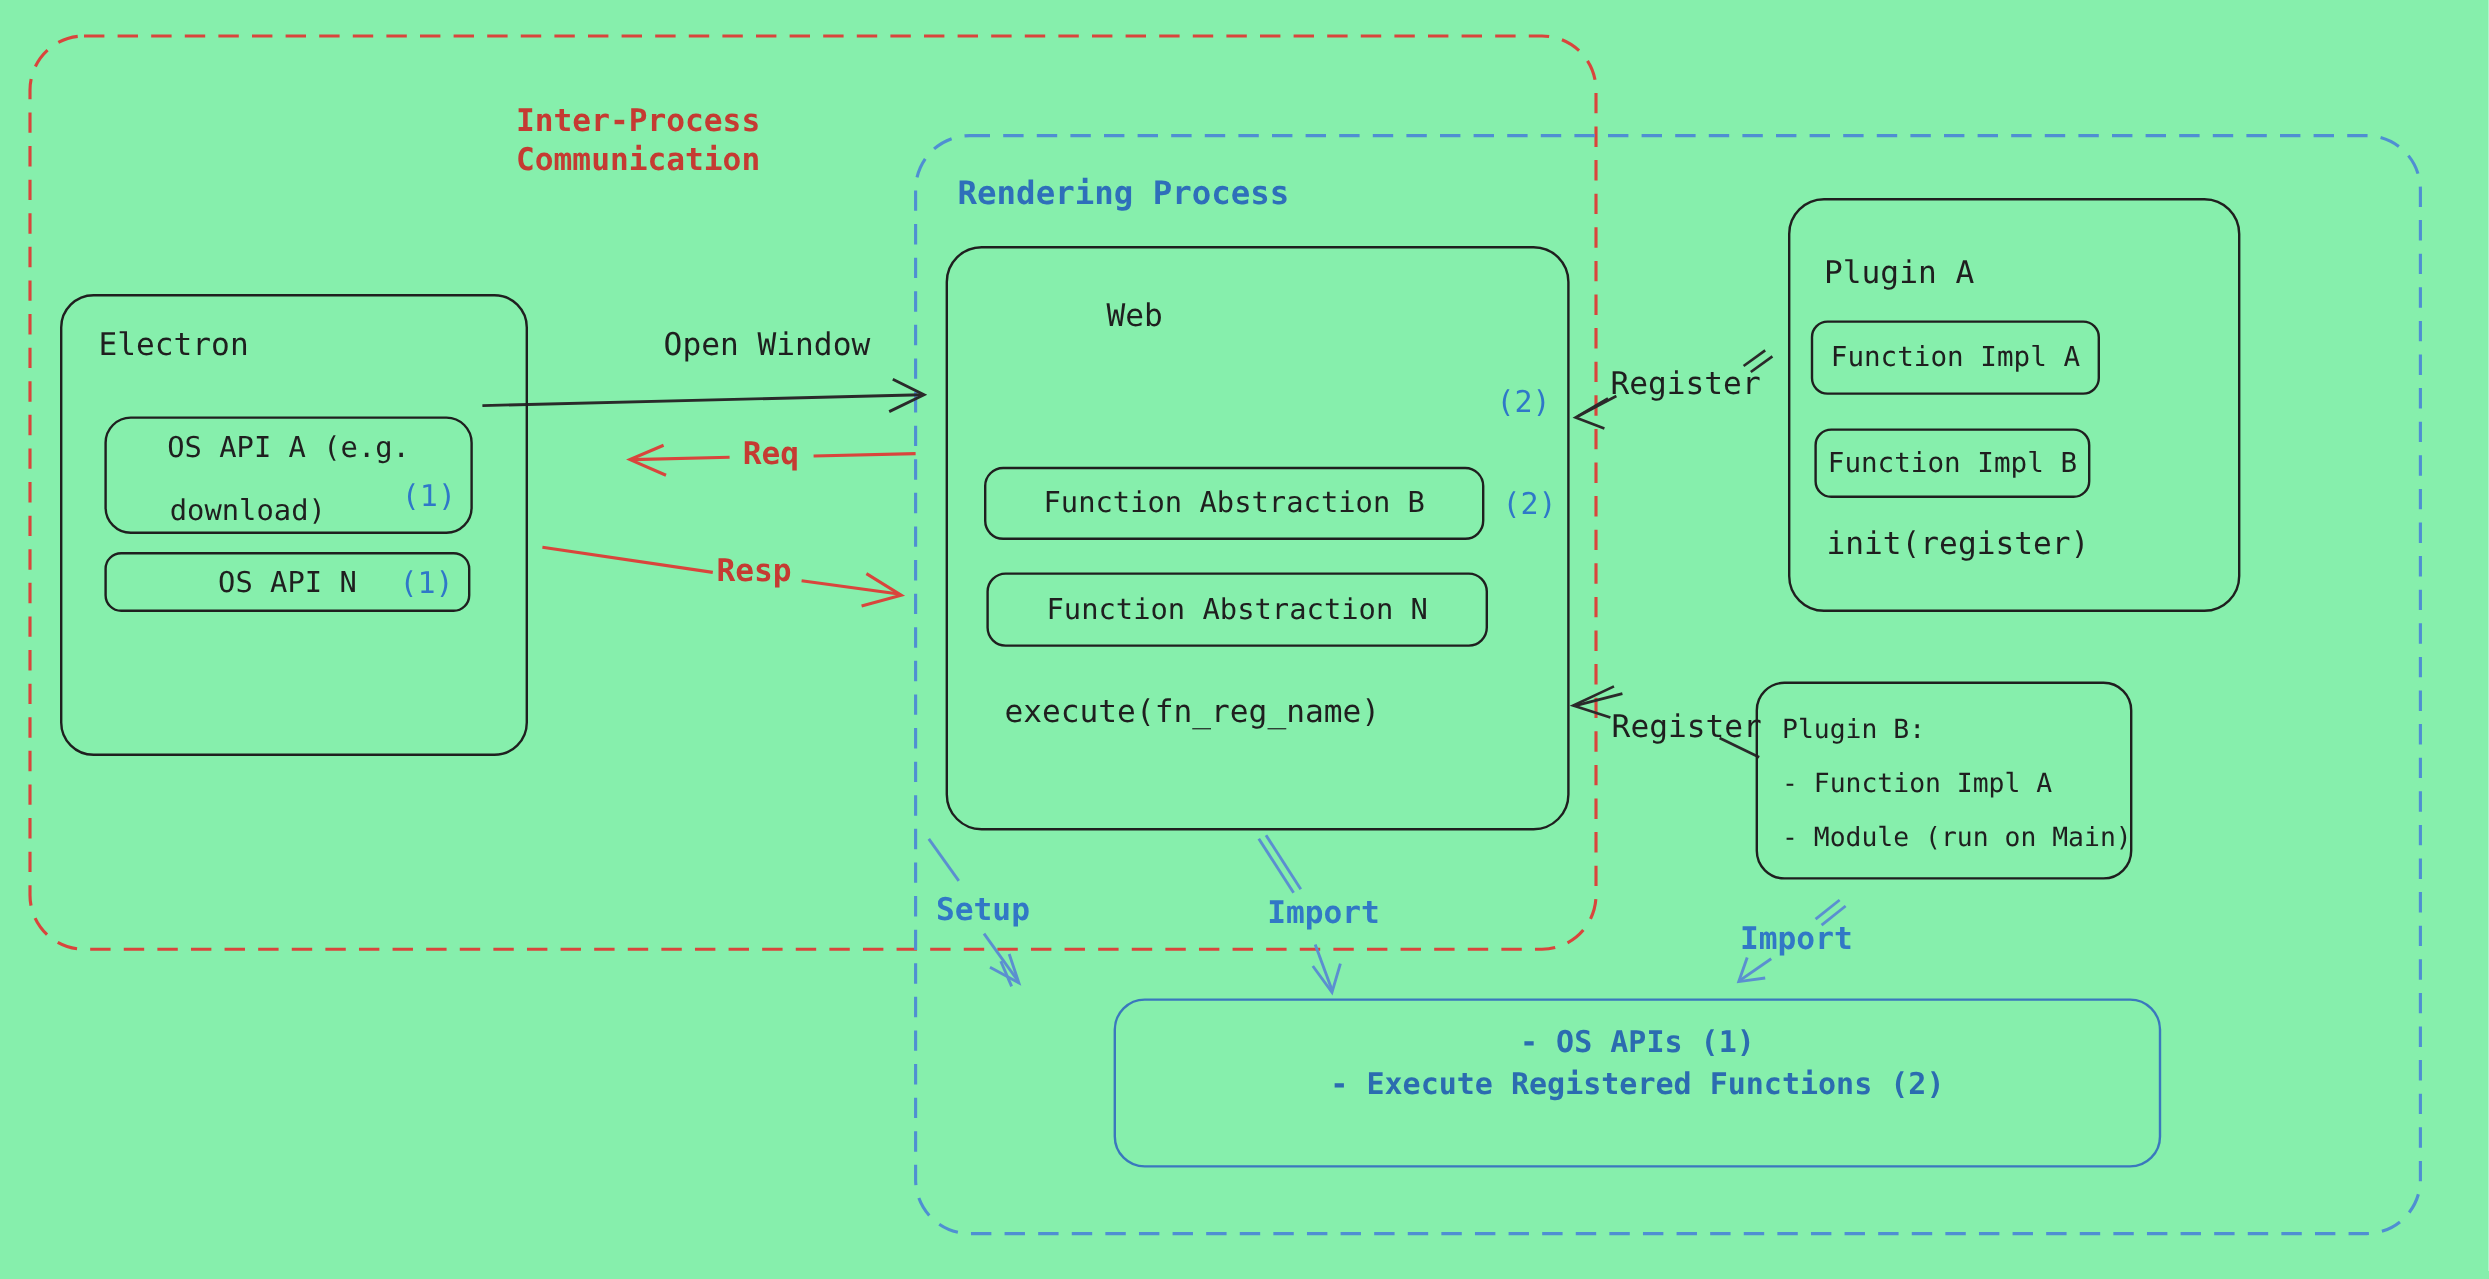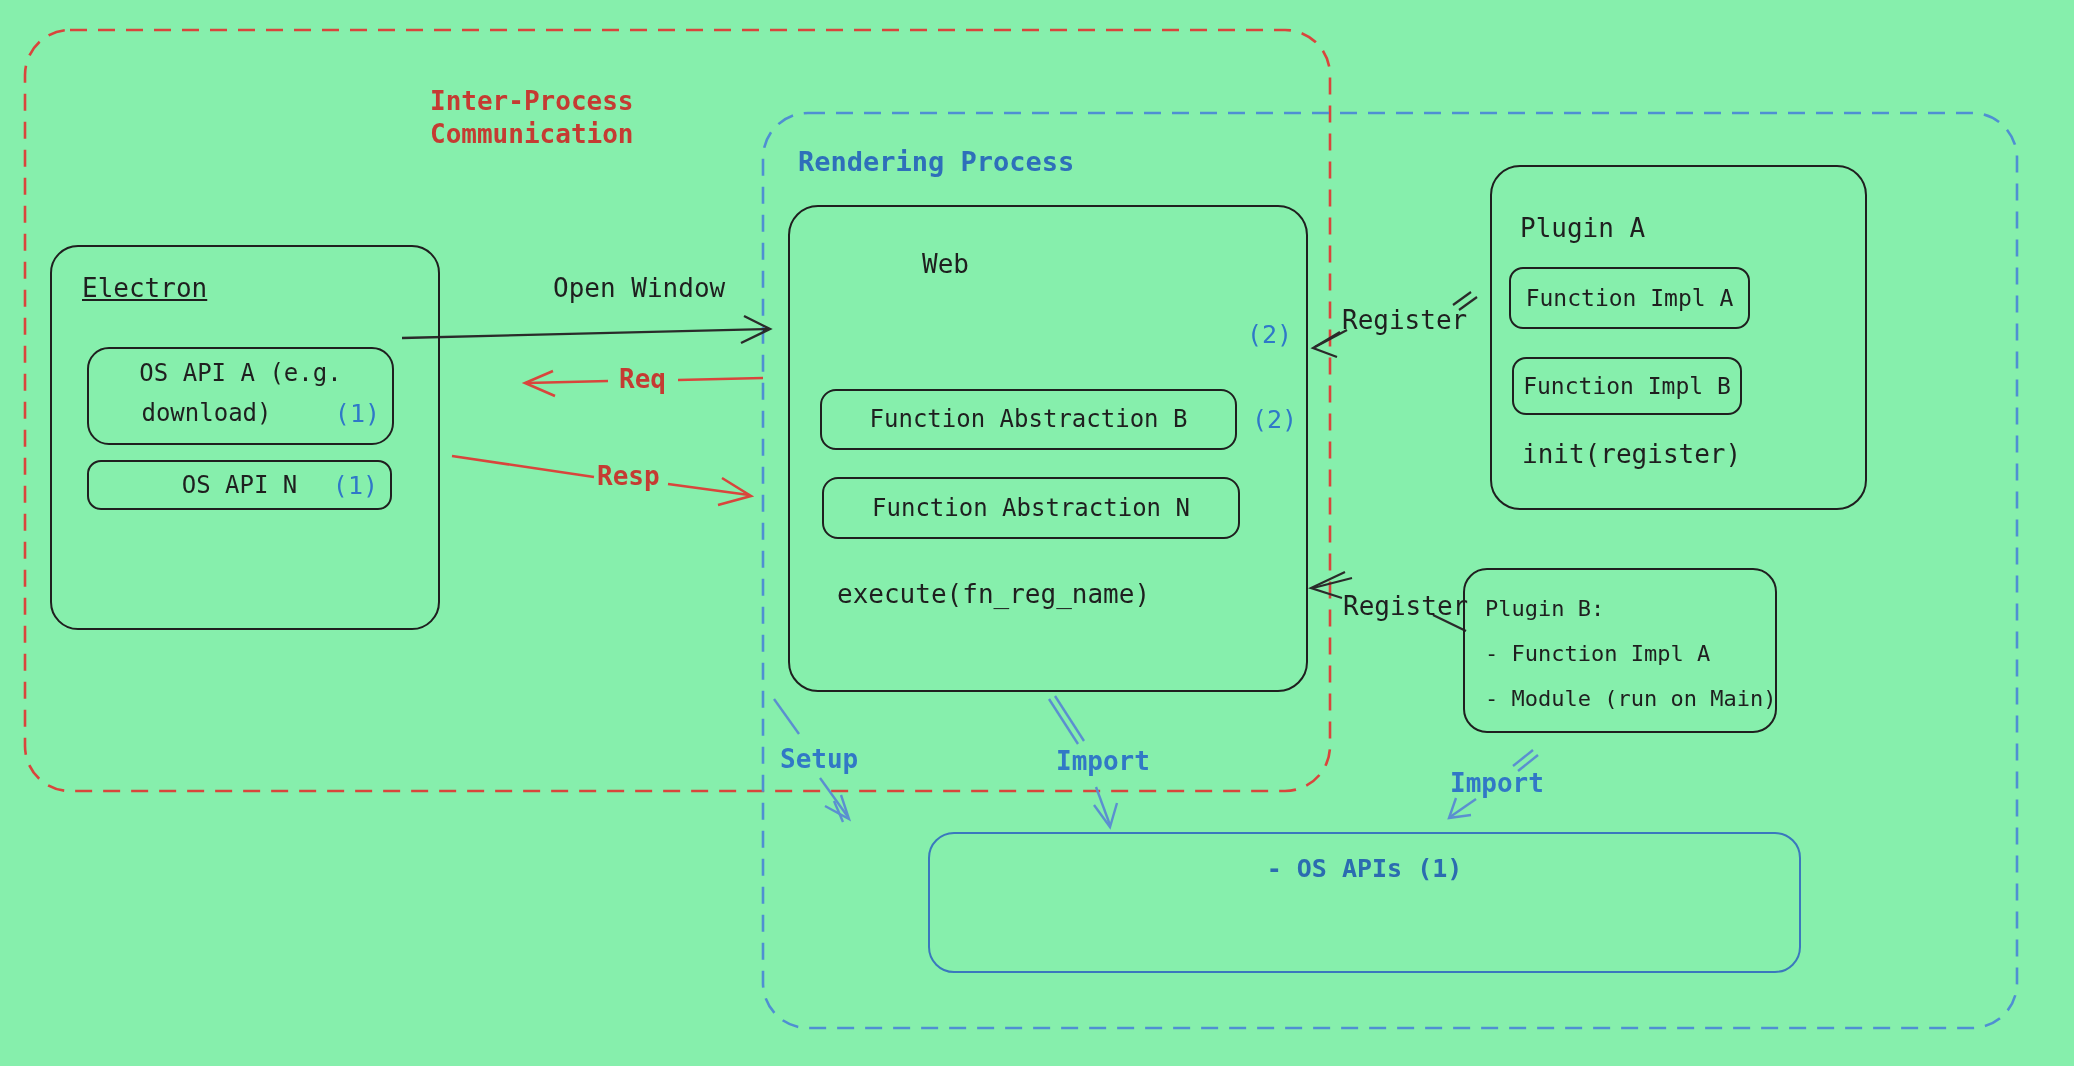--- a/index.html
+++ b/index.html
@@ -97,24 +97,24 @@
       <path d="M1476,799 L1450,817"></path>
       <path d="M1456,798 L1449,818 L1471,815"></path>
     </g>
   </svg>
 
   <div class="lbl red-t" style="left:430px;top:86px;">Inter-Process</div>
   <div class="lbl red-t" style="left:430px;top:119px;">Communication</div>
   <div class="lbl blue-t" style="left:798px;top:146px;font-size:27px;">Rendering Process</div>
 
   <div class="box" style="left:50px;top:245px;width:390px;height:385px;border-radius:28px;">
-    <div class="lbl title" style="left:30px;top:26px;text-decoration:underline;">Electron</div>
+    <div class="lbl title" style="left:30px;top:26px;">Electron</div>
     <div class="box" style="left:35px;top:100px;width:307px;height:98px;border-radius:22px;">
       <div class="inner-text" style="top:10px;">OS API A (e.g.</div>
-      <div class="inner-text" style="top:50px;padding-right:68px;">download)</div>
+      <div class="inner-text" style="top:62px;padding-right:68px;">download)</div>
       <div class="badge" style="right:12px;top:50px;">(1)</div>
     </div>
     <div class="box" style="left:35px;top:213px;width:305px;height:50px;border-radius:14px;">
       <div class="inner-text" style="top:9px;">OS API N</div>
       <div class="badge" style="right:12px;top:9px;">(1)</div>
     </div>
   </div>
 
   <div class="box" style="left:788px;top:205px;width:520px;height:487px;border-radius:30px;">
     <div class="lbl title" style="left:132px;top:42px;">Web</div>
@@ -141,20 +141,21 @@
   </div>
 
   <div class="box" style="left:1463px;top:568px;width:314px;height:165px;border-radius:24px;">
     <div class="pb-line" style="top:26px;">Plugin B:</div>
     <div class="pb-line" style="top:71px;">- Function Impl A</div>
     <div class="pb-line" style="top:116px;">- Module (run on Main)</div>
   </div>
 
   <div class="box blue-box" style="left:928px;top:832px;width:873px;height:141px;border-radius:26px;padding-top:17px;">
     <div class="core-line">- OS APIs (1)</div>
+    <div class="core-line">- Execute Registered Functions (2)</div>
   </div>
 
   <div class="lbl" style="left:553px;top:273px;">Open Window</div>
   <div class="lbl red-t" style="left:619px;top:364px;">Req</div>
   <div class="lbl red-t" style="left:597px;top:461px;">Resp</div>
   <div class="lbl" style="left:1342px;top:305px;">Register</div>
   <div class="lbl" style="left:1343px;top:591px;">Register</div>
   <div class="lbl blue-c" style="left:780px;top:744px;">Setup</div>
   <div class="lbl blue-c" style="left:1056px;top:746px;">Import</div>
   <div class="lbl blue-c" style="left:1450px;top:768px;">Import</div>

